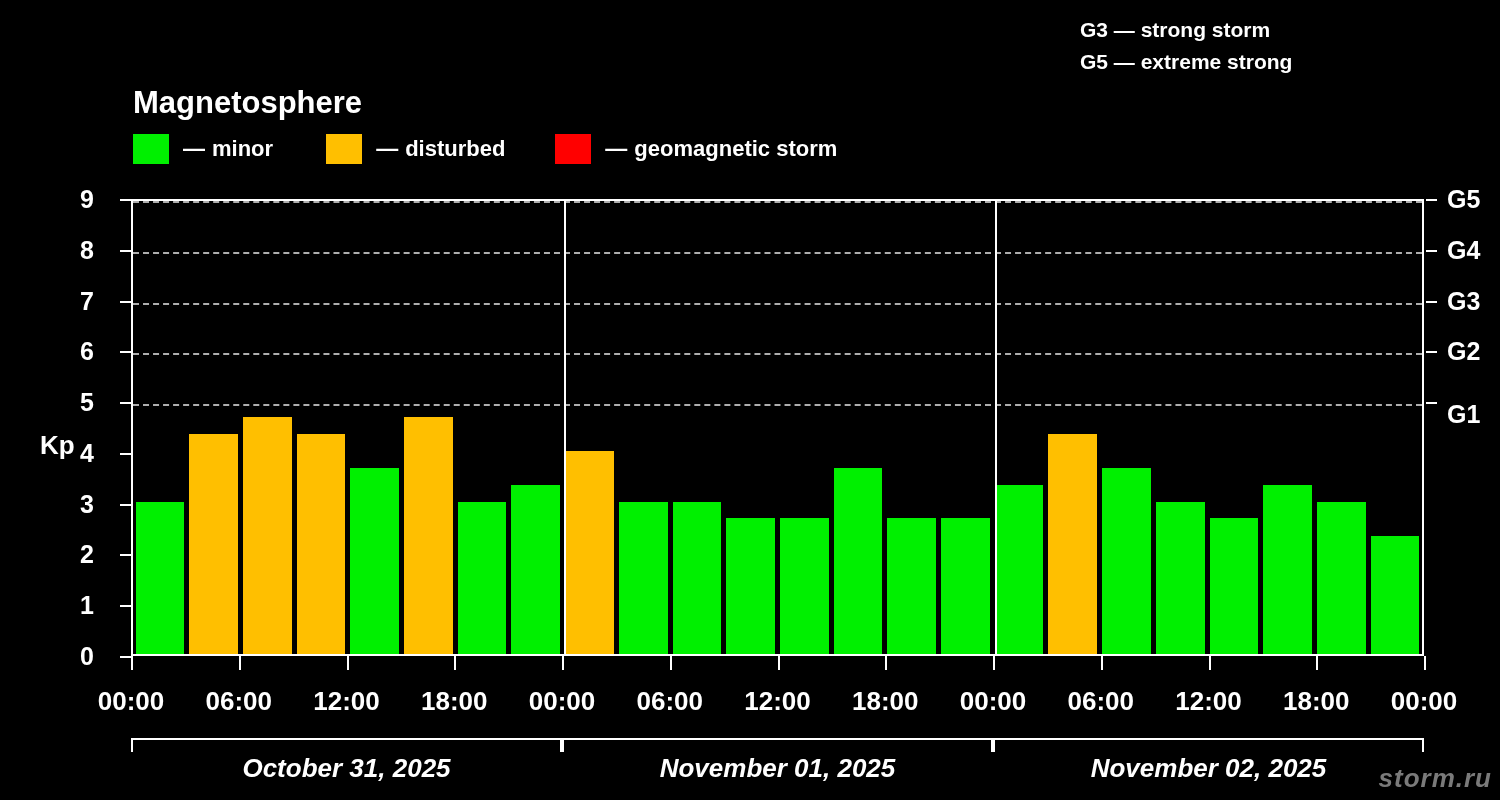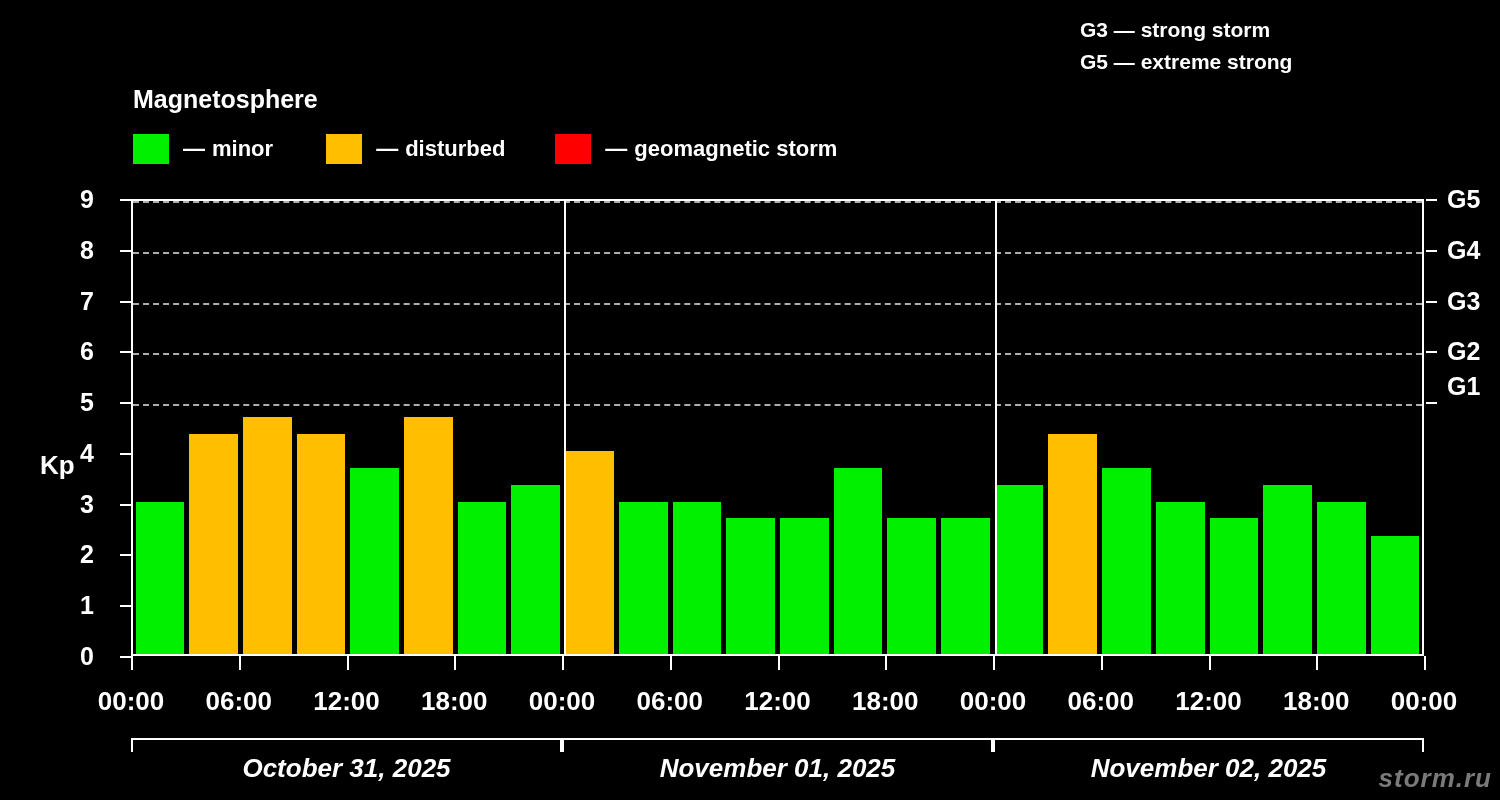--- a/index.html
+++ b/index.html
@@ -23,21 +23,21 @@
     position: absolute;
     left: 133px; top: 22px;
     font-size: 26px; font-weight: bold;
     color: #ffffff;
     white-space: nowrap;
     letter-spacing: -0.2px;
   }
   .legend-title {
     position: absolute;
     left: 133px; top: 85px;
-    font-size: 25px; font-weight: bold;
+    font-size: 31px; font-weight: bold;
     color: #ffffff;
     white-space: nowrap;
   }
   .legend-row {
     position: absolute;
     left: 133px; top: 132px;
     display: flex;
     align-items: center;
     height: 34px;
   }
@@ -136,21 +136,21 @@
     width: 40px;
     transform: translateY(-50%);
   }
   .ytick-mark {
     position: absolute;
     width: 11px; height: 0;
     border-top: 2px solid #ffffff;
   }
   .kp-label {
     position: absolute;
-    left: 40px; top: 450px;
+    left: 40px; top: 430px;
     font-size: 26px;
     font-weight: bold;
     color: #ffffff;
   }
   .gtick-label {
     position: absolute;
     left: 1447px;
     font-size: 25px;
     font-weight: bold;
     color: #ffffff;
@@ -262,21 +262,21 @@
       <div class="ytick-mark" style="left: 120px; top: 300.556px;"></div>
       <div class="ytick-label" style="top: 300.556px;">7</div>
       <div class="ytick-mark" style="left: 120px; top: 249.778px;"></div>
       <div class="ytick-label" style="top: 249.778px;">8</div>
       <div class="ytick-mark" style="left: 120px; top: 199px;"></div>
       <div class="ytick-label" style="top: 199px;">9</div>
     </div>
 
   <div id="g-axis">
       <div class="gtick-mark" style="top: 402.111px;"></div>
-      <div class="gtick-label" style="top: 386px;">G1</div>
+      <div class="gtick-label" style="top: 414px;">G1</div>
       <div class="gtick-mark" style="top: 351.333px;"></div>
       <div class="gtick-label" style="top: 351.333px;">G2</div>
       <div class="gtick-mark" style="top: 300.556px;"></div>
       <div class="gtick-label" style="top: 300.556px;">G3</div>
       <div class="gtick-mark" style="top: 249.778px;"></div>
       <div class="gtick-label" style="top: 249.778px;">G4</div>
       <div class="gtick-mark" style="top: 199px;"></div>
       <div class="gtick-label" style="top: 199px;">G5</div>
     </div>
 

